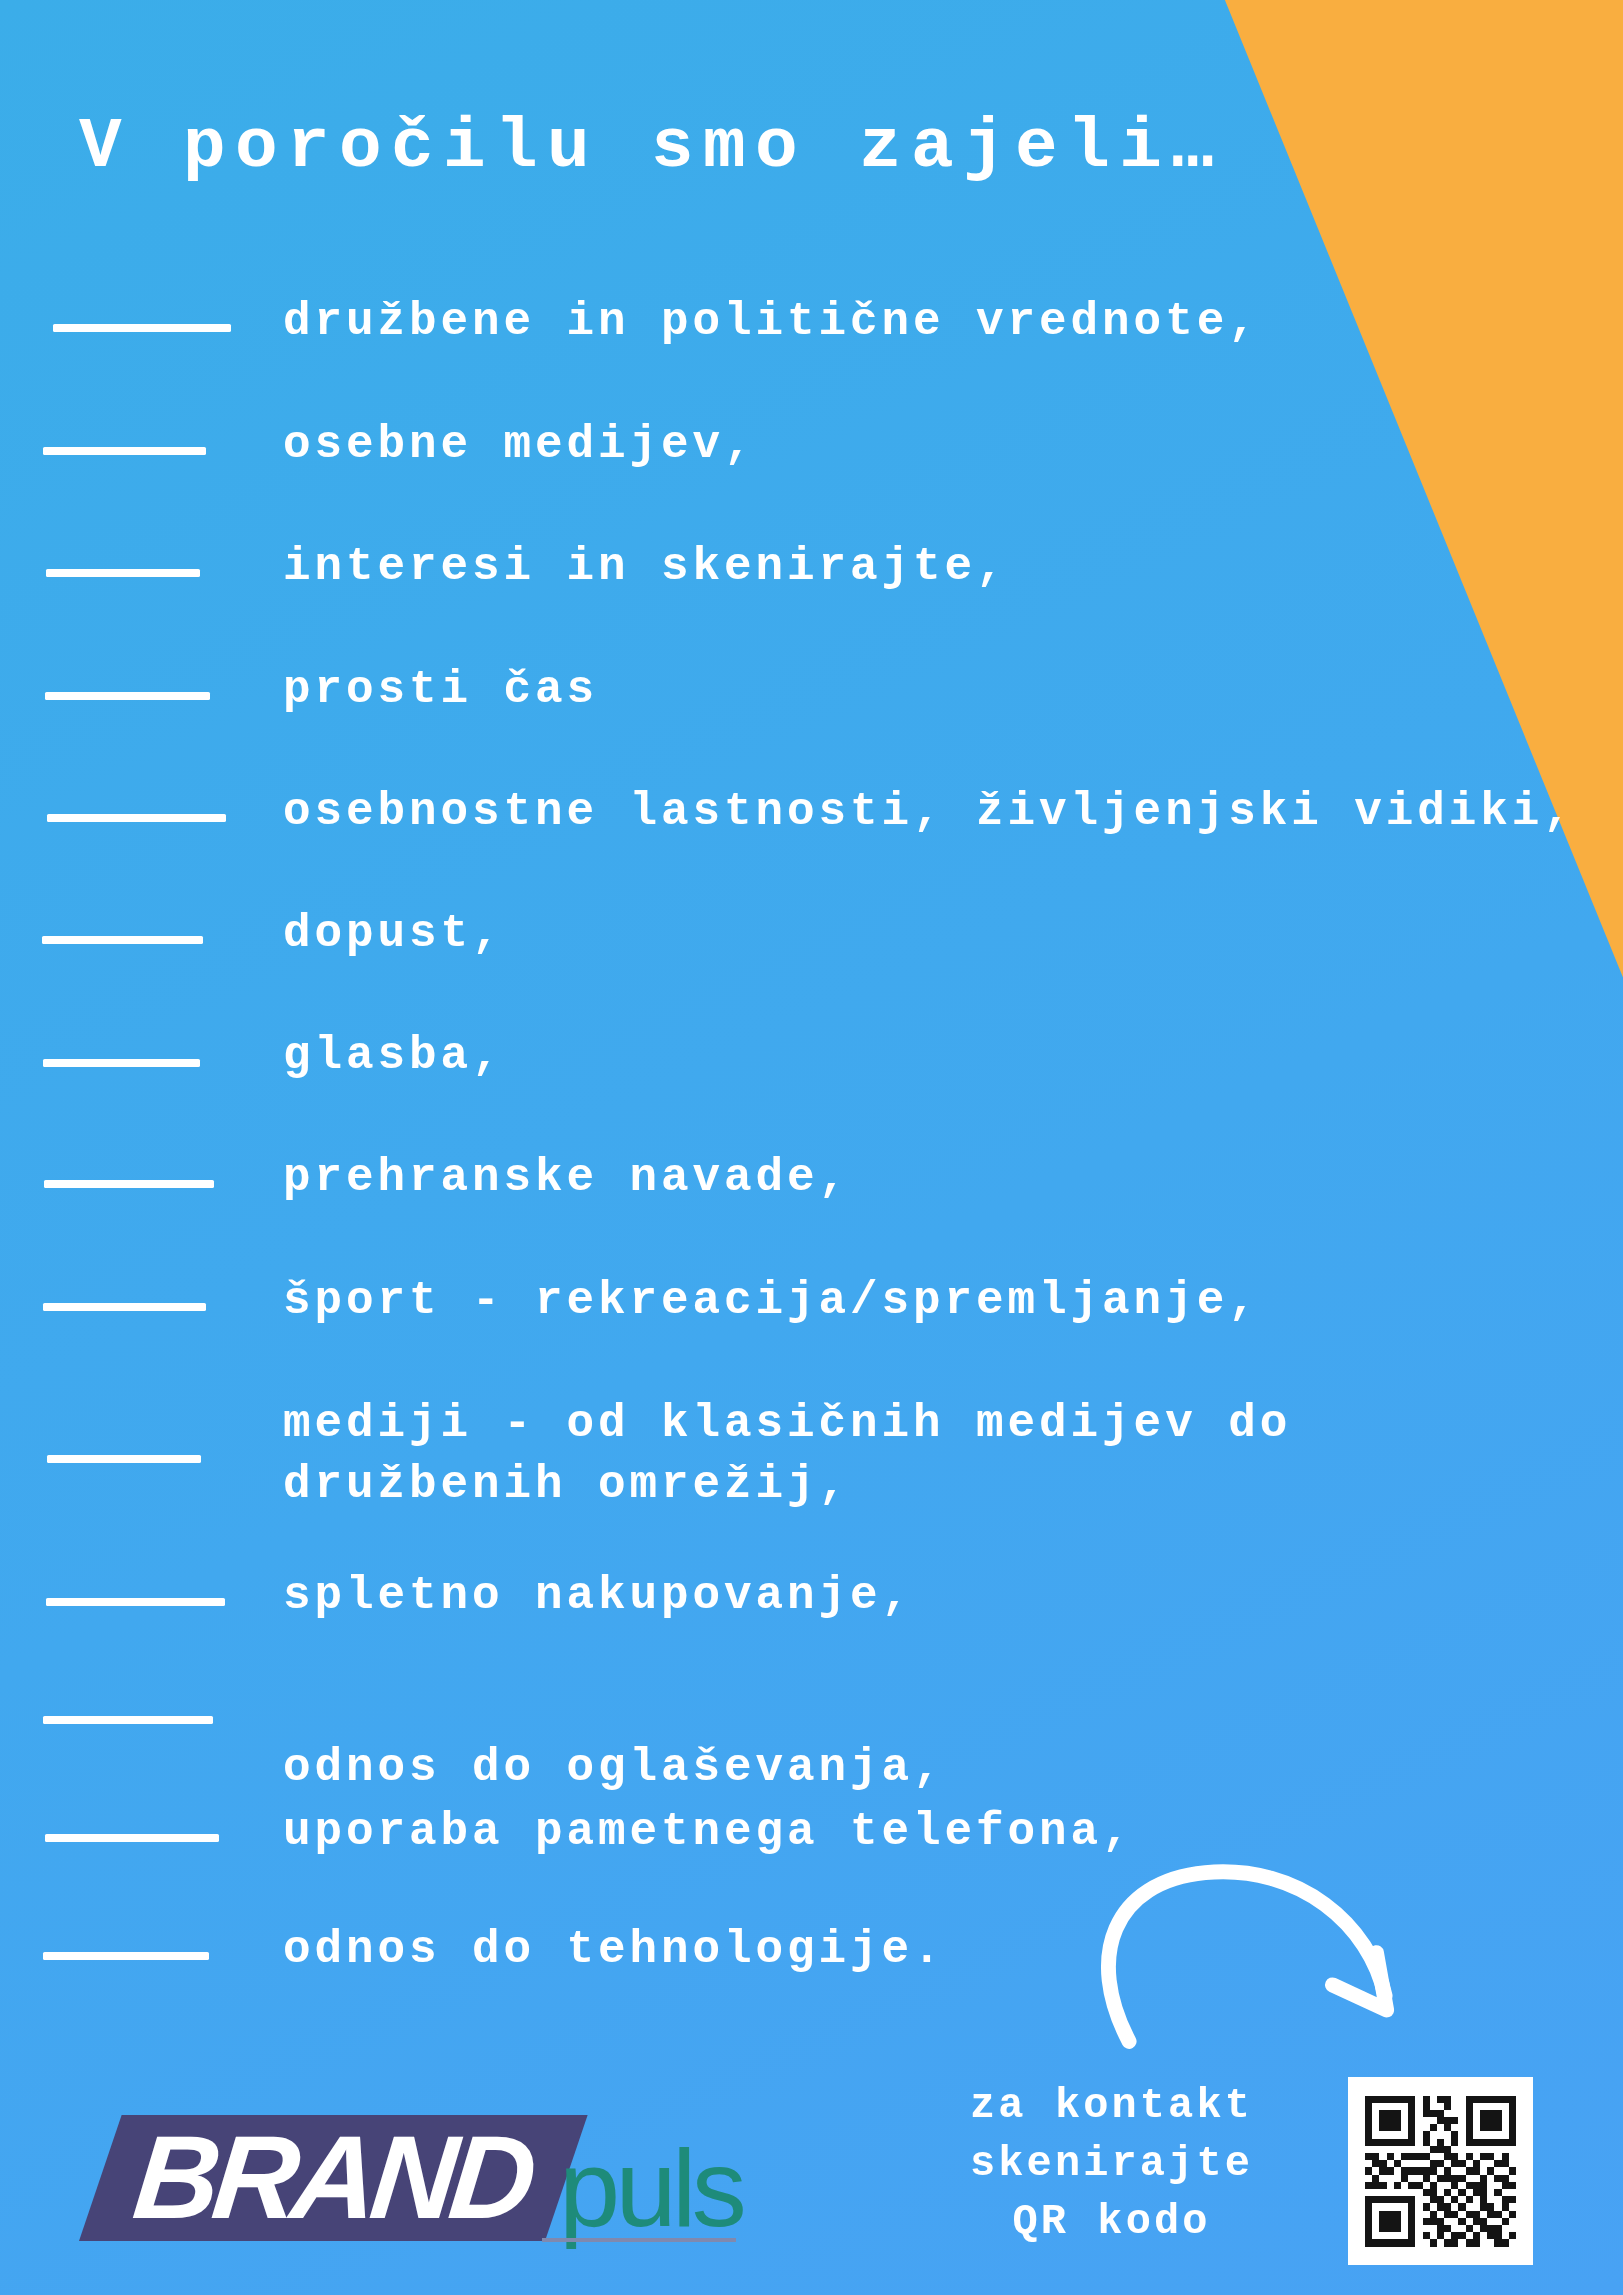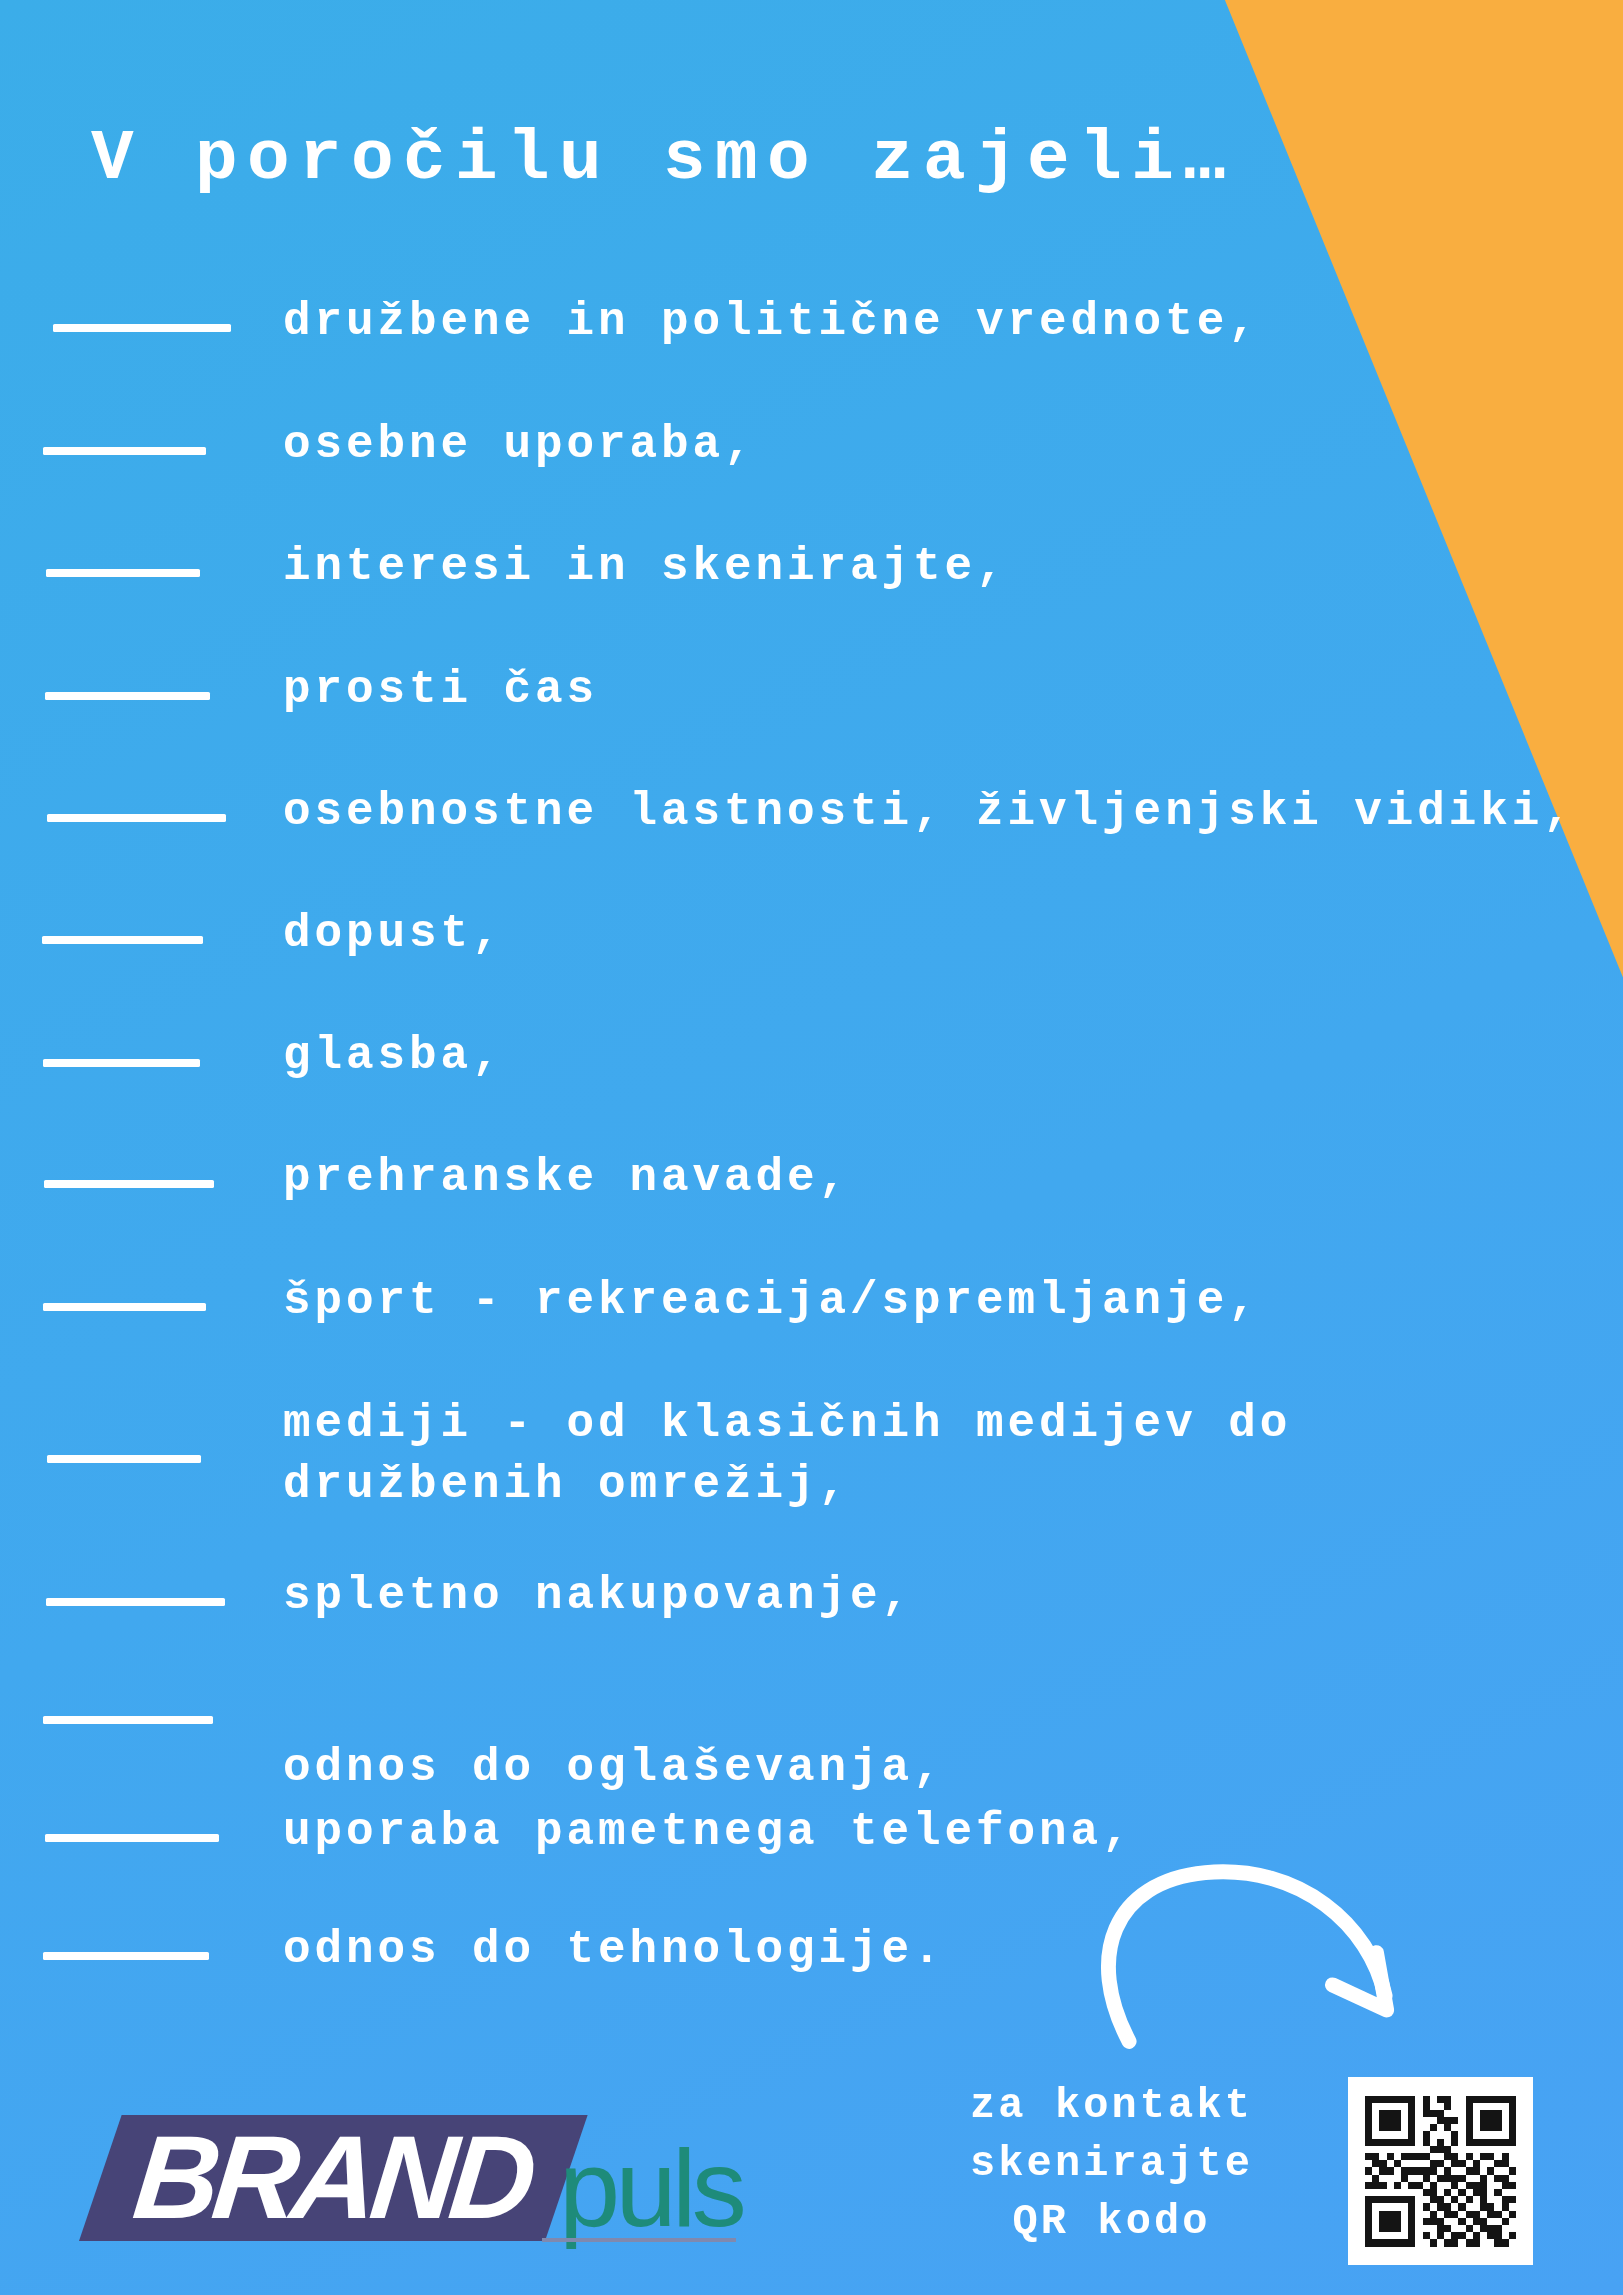--- a/index.html
+++ b/index.html
@@ -6,21 +6,21 @@
   .slide{
     position:relative;
     width:1623px;height:2295px;
     overflow:hidden;
     background:linear-gradient(155deg, var(--bg-top,#3BADE9) 0%, var(--bg-mid,#41A8EF) 55%, var(--bg-bottom,#48A2F4) 100%);
     font-family:"Liberation Mono","DejaVu Sans Mono",monospace;
     color:var(--text,#fff);
   }
   .bg-accent{position:absolute;inset:0;width:100%;height:100%;}
   .title{
-    position:absolute;left:79px;top:107px;margin:12px;
+    position:absolute;left:79px;top:107px;margin:0;
     font-size:71px;font-weight:bold;letter-spacing:9.4px;white-space:nowrap;
   }
   .topics{position:absolute;inset:0;}
   .dash{
     position:absolute;height:7.9px;background:var(--text,#fff);border-radius:1.6px;
   }
   .topic-line{
     position:absolute;left:283px;white-space:nowrap;
     font-size:46px;font-weight:bold;letter-spacing:3.9px;line-height:1;
   }
@@ -68,21 +68,21 @@
 
   <h1 class="title">V poročilu smo zajeli…</h1>
 
   <div class="topics">
       <div>
         <span class="dash" style="top: 324px; left: 53px; width: 178px;"></span>
         <span class="topic-line" style="top: 299px;">družbene in politične vrednote,</span>
       </div>
       <div>
         <span class="dash" style="top: 447px; left: 43px; width: 163px;"></span>
-        <span class="topic-line" style="top: 422px;">osebne uporaba,</span>
+        <span class="topic-line" style="top: 422px;">osebne medijev,</span>
       </div>
       <div>
         <span class="dash" style="top: 569px; left: 46px; width: 154px;"></span>
         <span class="topic-line" style="top: 544px;">interesi in skenirajte,</span>
       </div>
       <div>
         <span class="dash" style="top: 692px; left: 45px; width: 165px;"></span>
         <span class="topic-line" style="top: 667px;">prosti čas</span>
       </div>
       <div>

